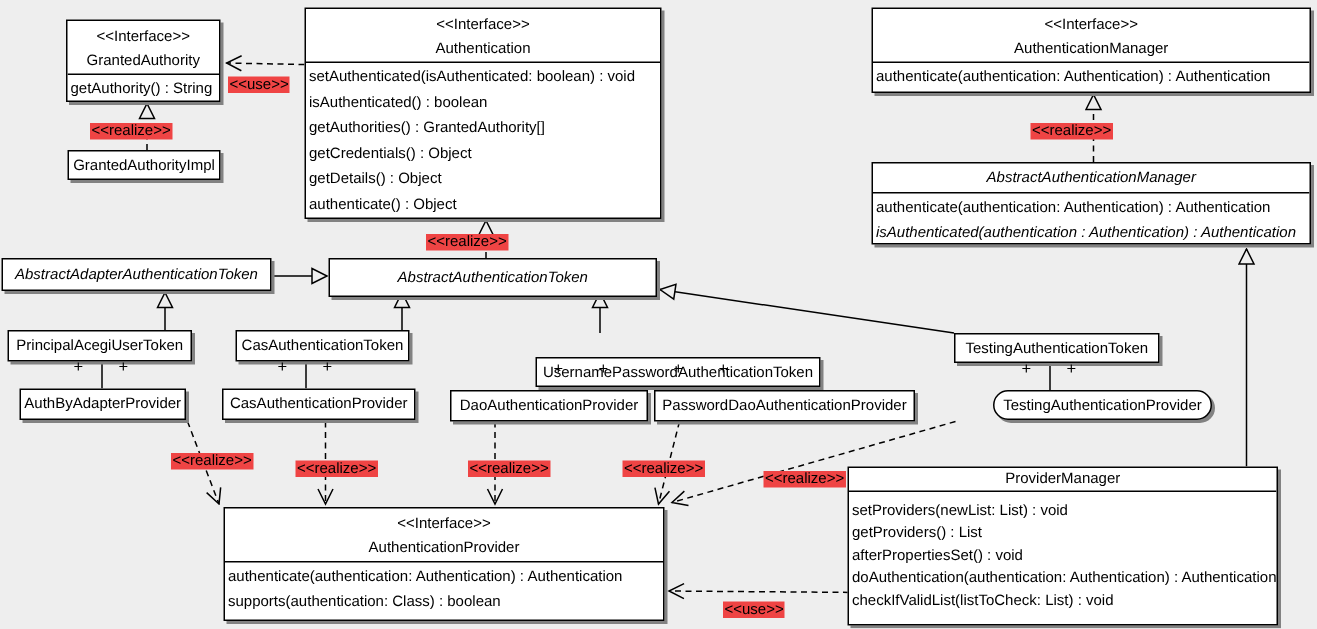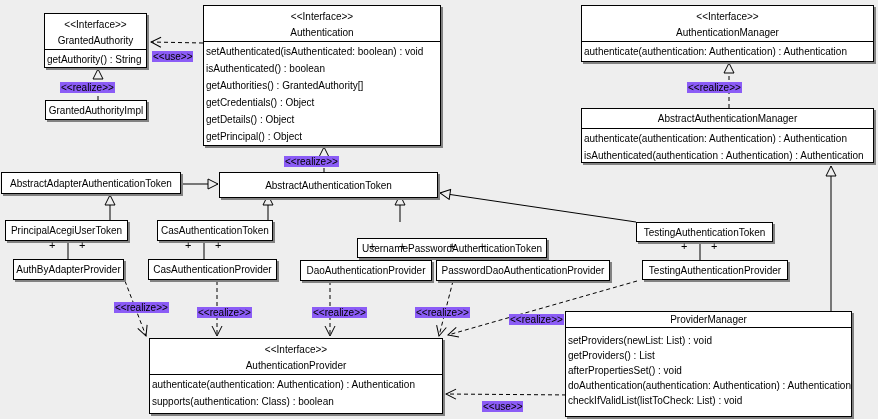--- a/index.html
+++ b/index.html
@@ -13,42 +13,42 @@
     box-shadow:2px 2px 0 #828282; font-size:10px; box-sizing:border-box;
     overflow:hidden;
   }
   .box .hd { text-align:center; padding-top:3px; }
   .box .hd .line { line-height:16px; white-space:nowrap; }
   .box .hd1 { text-align:center; }
   .box .hd1 .line { line-height:18px; white-space:nowrap; }
   .box .ms { border-top:1px solid #000; padding:1px 0 2px 0; }
   .box .m { line-height:17px; padding:0 2px; white-space:nowrap; overflow:hidden; }
   .box.simple { display:flex; align-items:center; justify-content:center; white-space:nowrap; }
-  .it { }
-  .lbl { position:absolute; font-size:10px; line-height:11px; background:#8b5cf6; padding:0 1px; white-space:nowrap; }
+  .it { font-style:italic; }
+  .lbl { position:absolute; font-size:10px; line-height:11px; background:#ef4444; padding:0 1px; white-space:nowrap; }
   .plus { position:absolute; font-size:11px; line-height:11px; }
 
   
   #b-ga   { left:44px;  top:13px;  width:103px; height:55px; }
   #b-gai  { left:45px;  top:100px; width:102px; height:20px; }
   #b-auth { left:203px; top:5px;   width:238px; height:141px; }
   #b-am   { left:581px; top:5px;   width:293px; height:57px; }
   #b-aam  { left:581px; top:108px; width:293px; height:55px; }
   #b-aam .hd1 .line { line-height:19px; }
   #b-aaat { left:1px;   top:172px; width:180px; height:22px; }
   #b-aat  { left:219px; top:172px; width:219px; height:26px; }
   #b-pat  { left:5px;   top:220px; width:123px; height:21px; }
   #b-cat  { left:157px; top:220px; width:116px; height:21px; }
   #b-upat { left:357px; top:238px; width:190px; height:20px; }
   #b-tat  { left:636px; top:222px; width:137px; height:20px; }
   #b-abap { left:13px;  top:259px; width:111px; height:21px; }
   #b-cap  { left:148px; top:259px; width:129px; height:21px; }
   #b-dap  { left:300px; top:260px; width:132px; height:21px; }
   #b-pdap { left:436px; top:260px; width:174px; height:21px; }
-  #b-tap  { left:642px; top:260px; width:146px; height:20px; }
+  #b-tap  { left:662px; top:260px; width:146px; height:20px;border-radius:10px; }
   #b-ap   { left:149px; top:338px; width:294px; height:76px; }
   #b-pm   { left:565px; top:311px; width:287px; height:106px; }
   #b-pm .hd1 .line { line-height:14px; padding-top:1px; }
   #b-pm .ms { padding-top:5px; }
   #b-pm .m { line-height:15px; }
 
   
   #l-use-ga  { left:152px; top:51px; }
   #l-rz-ga   { left:60px;  top:82px; }
   #l-rz-am   { left:687px; top:82px; }
@@ -129,21 +129,21 @@
     <div class="hd">
       <div class="line">&lt;&lt;Interface&gt;&gt;</div>
       <div class="line">Authentication</div>
     </div>
     <div class="ms">
       <div class="m">setAuthenticated(isAuthenticated: boolean) : void</div>
       <div class="m">isAuthenticated() : boolean</div>
       <div class="m">getAuthorities() : GrantedAuthority[]</div>
       <div class="m">getCredentials() : Object</div>
       <div class="m">getDetails() : Object</div>
-      <div class="m">getPrincipal() : Object</div>
+      <div class="m">authenticate() : Object</div>
     </div>
   </div>
 
   <div class="box" id="b-am">
     <div class="hd">
       <div class="line">&lt;&lt;Interface&gt;&gt;</div>
       <div class="line">AuthenticationManager</div>
     </div>
     <div class="ms">
       <div class="m">authenticate(authentication: Authentication) : Authentication</div>

